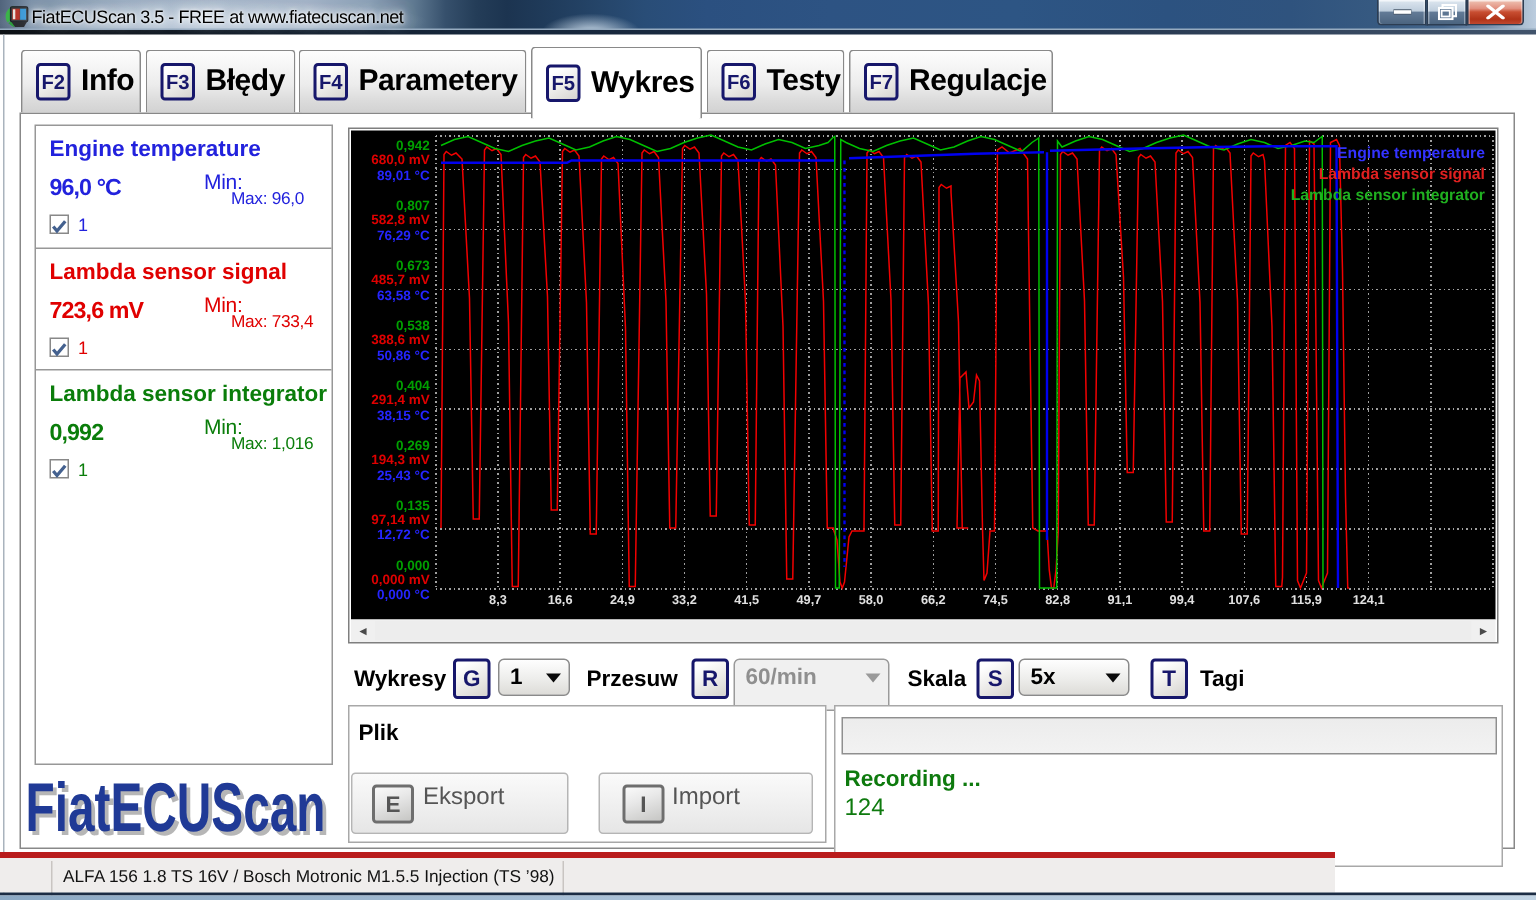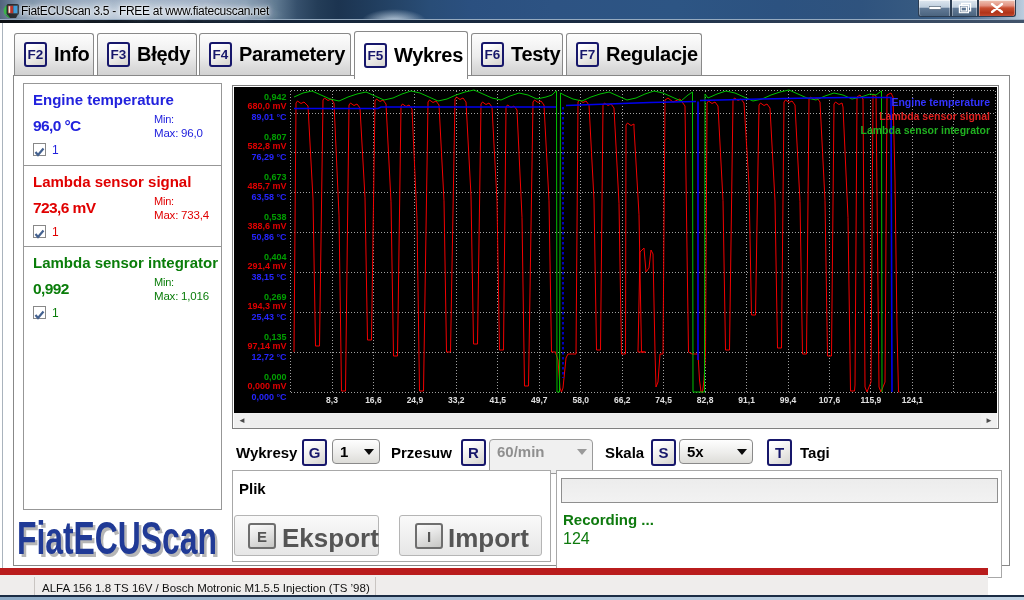--- a/index.html
+++ b/index.html
@@ -38,21 +38,21 @@
 .key{display:inline-block;border:2px solid #17176b;border-radius:3px;color:#17176b;
  background:linear-gradient(150deg,#ffffff 15%,#efeeec 50%,#d6d4d0 100%);
  font-weight:bold;text-align:center}
 .tkey{width:23px;height:25px;font-size:13.5px;line-height:21px;margin-left:9px}
 .tlab{font-size:20px;font-weight:bold;color:#000;margin-left:7px;letter-spacing:-.3px}
 
 #panel{left:23px;top:83px;width:199px;height:427px;border:1px solid #979797;background:#fff}
 .sec{position:absolute;left:0;width:197px;height:81px}
 .sec .t{position:absolute;left:9px;top:7px;font-size:15px;font-weight:bold}
 .sec .v{position:absolute;left:9px;top:33px;font-size:15.5px;letter-spacing:-.6px;font-weight:bold}
-.sec .mn{position:absolute;left:130px;top:29px;font-size:11px;letter-spacing:-.2px}
+.sec .mn{position:absolute;left:112px;top:29px;font-size:14px;letter-spacing:-.2px}
 .sec .mx{position:absolute;left:130px;top:43px;font-size:11.5px;letter-spacing:-.2px}
 .sec .cb{position:absolute;left:9px;top:59px;width:13px;height:13px;border:1px solid #888;background:#fff}
 .sec .cl{position:absolute;left:28px;top:59px;font-size:12px}
 .blue{color:#2222dd} .redc{color:#e00000} .grnc{color:#0a7d0a}
 
 #chartbox{left:232px;top:85px;width:767px;height:344px;border:1px solid #7f7f7f;background:#fff}
 #black{position:absolute;left:1px;top:1px;width:763px;height:326px;background:#000}
 #hscroll{position:absolute;left:1px;top:327px;width:763px;height:15px;background:#f0f0f0}
 #hthumb{position:absolute;left:16px;top:1px;width:731px;height:13px;background:#ededed}
 .sarr{position:absolute;top:0;width:16px;height:15px;font-size:8px;line-height:15px;text-align:center;color:#4a4a4a}
@@ -65,23 +65,23 @@
 .combo .ar{position:absolute;right:5px;top:9px;width:0;height:0;border-left:5.5px solid transparent;
  border-right:5.5px solid transparent;border-top:6.5px solid #0a0a0a}
 .combo.dis{background:#f0f0f0;color:#8f8f8f;border-color:#9a9a9a}
 .combo.dis .ar{border-top-color:#9a9a9a}
 
 .gbox{border:1px solid #a8a8a8;background:#fff}
 .wbtn{border:1px solid #b5b5b5;border-radius:3px;background:linear-gradient(#fafafa,#eeeeee 60%,#e6e6e6)}
 .gkey{display:inline-block;border:2px solid #6e6e6e;border-radius:3px;color:#555;
  background:linear-gradient(160deg,#fafafa,#e8e8e8 40%,#c6c6c4);font-weight:bold;text-align:center;
  width:28px;height:26px;font-size:15px;line-height:23px}
-.gtxt{font-size:26px;font-weight:bold;color:#555}
-
-#sbar{left:0;top:568px;width:988px;height:27px;background:#efedec;border-top:7px solid #b91c1c}
+.gtxt{font-size:16px;font-weight:normal;color:#555}
+
+#sbar{left:0;top:568px;width:890px;height:27px;background:#efedec;border-top:4px solid #b91c1c}
 .ssep{position:absolute;top:2px;width:1px;height:23px;background:#c9c5c2}
 #stext{position:absolute;left:42px;top:7px;font-size:11.5px;color:#111}
 </style></head>
 <body>
 <div class="abs" id="tbar"></div>
 <div class="abs" id="tline1"></div>
 <div class="abs" id="tline2"></div>
 <svg class="abs" style="left:2px;top:2px" width="18" height="18" viewBox="0 0 18 18">
  <path d="M8 2 A7 7 0 0 0 3 13 L6 11 L6 4 Z" fill="#3bb44a"></path>
  <path d="M3.5 13.5 L7 16 L9 15 L5.5 12 Z" fill="#2e9e3e"></path>

